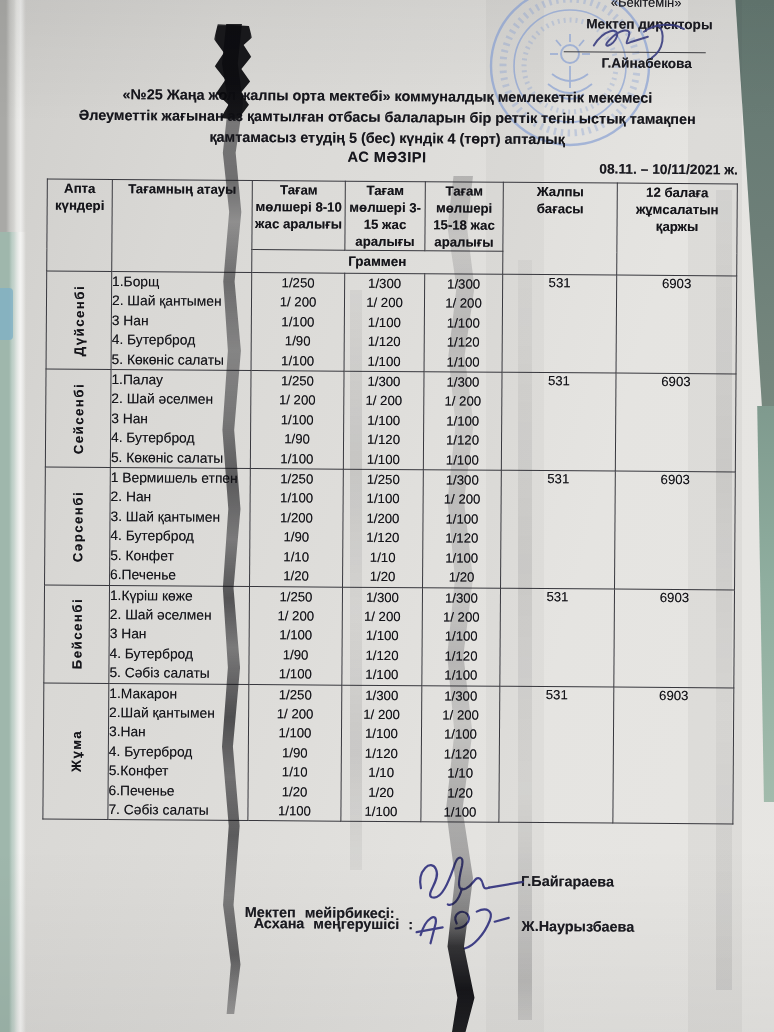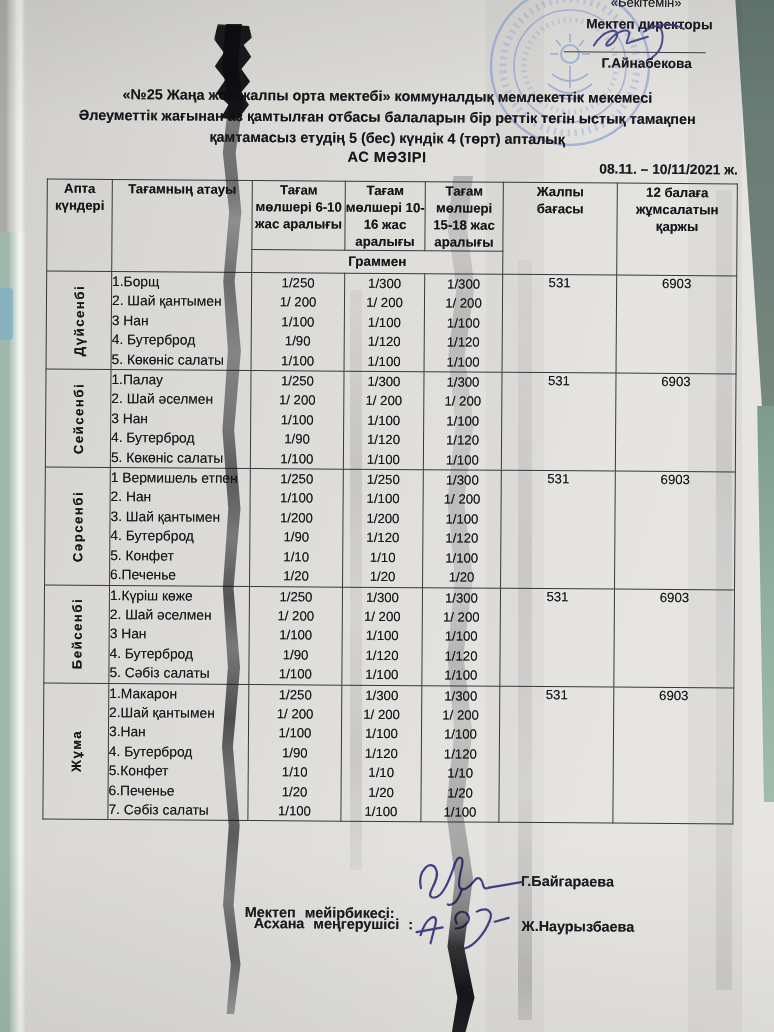--- a/index.html
+++ b/index.html
@@ -170,24 +170,24 @@
       </colgroup>
       <thead>
         <tr>
           <th class="th-main w-day" rowspan="2">
               <div class="th-inner">Апта күндері</div>
             </th>
           <th class="th-main" rowspan="2">
               <div class="th-inner">Тағамның атауы</div>
             </th>
           <th class="th-main">
-              <div class="th-inner">Тағам мөлшері 6-10 жас аралығы</div>
+              <div class="th-inner">Тағам мөлшері 8-10 жас аралығы</div>
             </th>
           <th class="th-main">
-              <div class="th-inner">Тағам мөлшері 10-16 жас аралығы</div>
+              <div class="th-inner">Тағам мөлшері 3-15 жас аралығы</div>
             </th>
           <th class="th-main">
               <div class="th-inner">Тағам мөлшері 15-18 жас аралығы</div>
             </th>
           <th class="th-main w-price" rowspan="2">
               <div class="th-inner">Жалпы бағасы</div>
             </th>
           <th class="th-main w-budget" rowspan="2">
               <div class="th-inner">12 балаға жұмсалатын қаржы</div>
             </th>

